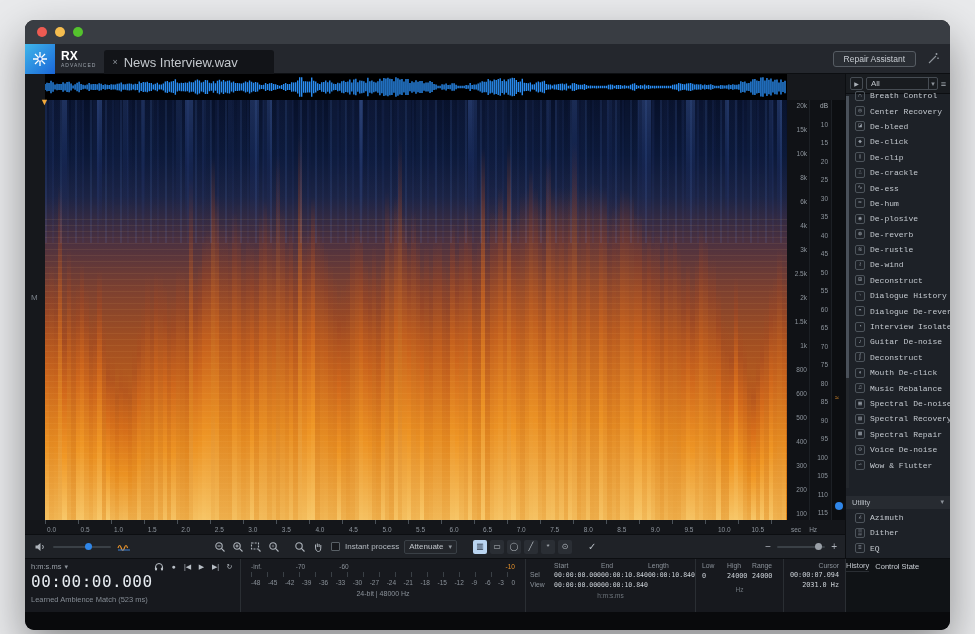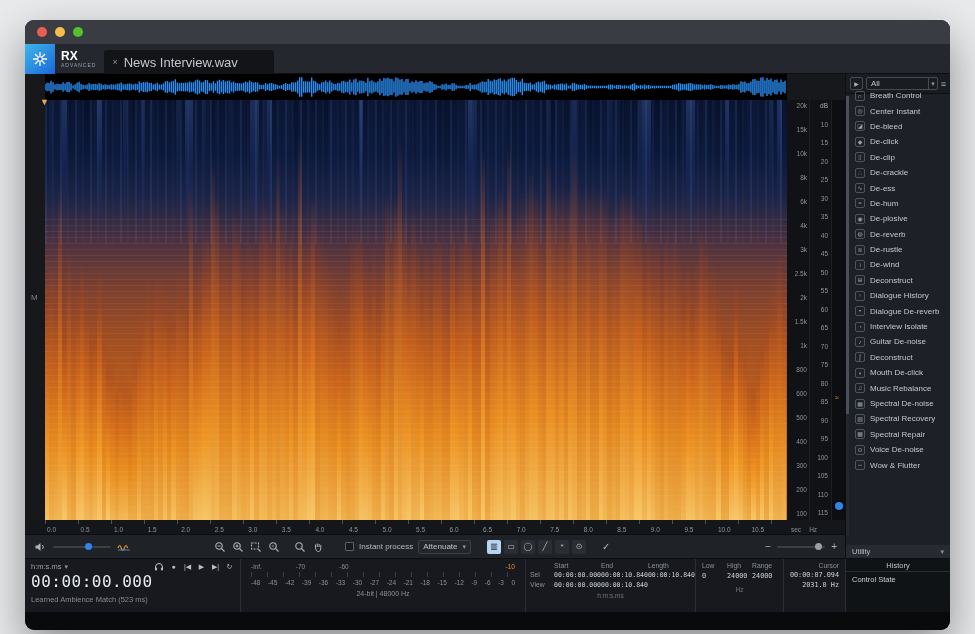--- a/index.html
+++ b/index.html
@@ -88,21 +88,21 @@
   
   .panel { width:105px; background:#1d2127; border-left:1px solid #0c0e11; display:flex; flex-direction:column; flex:none; }
   .panel-head { height:20px; background:#191c20; border-bottom:1px solid #0c0e11; display:flex; align-items:center; gap:3px; padding:0 4px; flex:none; }
   .ph-play { width:13px; height:13px; border:1px solid #464c53; border-radius:2px; color:#aab0b7; font-size:6px; display:flex; align-items:center; justify-content:center; }
   .ph-dd { flex:1; height:13px; border:1px solid #464c53; border-radius:2px; display:flex; align-items:center; color:#c0c5ca; font-size:8px; padding-left:4px; }
   .ph-dd .dd-chev { margin-left:auto; border-left:1px solid #464c53; padding:0 2px; height:100%; display:flex; align-items:center; }
   .ph-menu { color:#aab0b7; font-size:9px; }
   .module-list { flex:1; overflow:hidden; position:relative; padding-left:5px; margin-top:-6px; }
   .panel-scrollbar { position:absolute; left:0; top:8px; bottom:8px; width:3px; background:#23272c; }
   .panel-scrollbar .thumb { position:absolute; top:0; left:0; width:3px; height:72%; background:#495059; }
-  .mrow { height:15.4px; display:flex; align-items:center; gap:5px; padding-left:4px; }
+  .mrow { height:15.4px; display:flex; align-items:center; gap:5px; padding-left:4px;font-family:Liberation Mono, monospace; }
   .micon { width:10px; height:10px; border:1px solid #4d545b; border-radius:2px; color:#9aa2ab; font-size:6px; line-height:8px; text-align:center; flex:none; }
   .mlabel { color:#c3c8ce; font-size:8px; white-space:nowrap; }
   .utility-head { height:13px; background:#272b31; display:flex; align-items:center; justify-content:space-between; padding:0 6px; flex:none; }
   .utility-head .uh-label { color:#b7bdc4; font-size:7.5px; }
   .utility-list { flex:none; padding:1px 0 2px 5px; }
 
   
   .bottom { height:54px; background:#17191e; border-top:1px solid #0c0e11; display:flex; flex:none; }
   .bsec { border-left:1px solid #2a2e33; }
   .tblock { width:215px; padding:3px 6px 0 6px; flex:none; border-left:none; display:flex; flex-direction:column; }
@@ -132,21 +132,21 @@
   .freqblock { width:88px; padding:3px 6px 0 6px; flex:none; }
   .fq-grid { display:grid; grid-template-columns:1fr 1fr 1fr; row-gap:3px; }
   .fq-h { color:#8a9199; font-size:6.8px; text-align:left; }
   .fq-v { color:#ccd2d8; font-size:6.8px; font-family:"DejaVu Sans Mono",monospace; }
   .fq-foot { text-align:center; color:#70777e; font-size:6.5px; margin-top:6px; }
 
   .cursorblock { width:62px; padding:3px 6px 0 6px; flex:none; display:flex; flex-direction:column; align-items:flex-end; gap:2px; }
   .cu-h { color:#8a9199; font-size:6.8px; }
   .cu-v { color:#ccd2d8; font-size:6.8px; font-family:"DejaVu Sans Mono",monospace; }
 
-  .historyblock { width:105px; background:#101316; flex:none; display:flex; flex-direction:column; }
+  .historyblock { width:105px; background:#101316; flex:none; display:flex; }
   .hist-head { height:13px; border-bottom:1px solid #2a2e33; display:flex; align-items:center; justify-content:center; gap:4px; color:#c0c5cb; font-size:7.5px; }
   .hist-item { height:14px; display:flex; align-items:center; padding-left:6px; color:#c9ced4; font-size:7.5px; }
 
   .bezel { height:18px; background:#090a0c; border-radius:0 0 9px 9px; flex:none; }
 </style>
 </head>
 <body>
 
 <div class="stage">
   <div class="window">
@@ -168,20 +168,31 @@
             <circle cx="8" cy="8" r="2.2" fill="#1a66d8" stroke="#fff" stroke-width="1"></circle>
           </svg>
       </div>
       <div class="logo-txt">
         <span class="logo-rx">RX</span>
         <span class="logo-sub">Advanced</span>
       </div>
       <div class="tab">
         <span class="tab-close">×</span>
         <span class="tab-label">News Interview.wav</span>
+      </div>
+      <div class="hdr-right">
+        <div class="repair-btn">Repair Assistant</div>
+        <span class="tb-icon">
+          <svg width="13" height="13" viewBox="0 0 13 13">
+              <g stroke="#8f959c" stroke-width="1.1" fill="none">
+            <path d="M2 11L9 4"></path>
+                <path d="M9.5 1v2M8.5 2h2M11 5.5v1.6M10.2 6.3h1.6"></path>
+              </g>
+            </svg>
+        </span>
       </div>
     </div>
 
     <div class="middle">
       <div class="main-col">
 
         <div class="overview-row">
           <div class="gutter"></div>
           <div class="overview">
             <svg viewBox="0 0 740 24" preserveAspectRatio="none">
@@ -517,21 +528,21 @@
                   </g>
                 </svg>
             </span>
             <span class="tb-icon">
               <svg width="12" height="12" viewBox="0 0 12 12">
                   <path d="M3.5 6V3.5M5.3 6V2.5M7.1 6V3M8.8 6V4M3.5 6c0 3 1.2 4.5 3 4.5s2.3-1.6 2.3-4.5" stroke="#aeb4bb" fill="none" stroke-width="1"></path>
                 </svg>
             </span>
           </div>
 
-          <div style="display:flex;align-items:center;gap:5px;margin-left:14px">
+          <div style="display:flex;align-items:center;gap:5px;">
             <span class="checkbox"></span>
             <span class="cb-label">Instant process</span>
             <div class="dropdown">
               <span>Attenuate</span>
               <span class="dd-chev">▾</span>
             </div>
           </div>
 
           <div class="tools">
             <span class="tool-btn active">▥</span>
@@ -566,21 +577,21 @@
           <div class="panel-scrollbar">
               <span class="thumb"></span>
             </div>
 
         <div class="mrow">
               <span class="micon">∩</span>
               <span class="mlabel">Breath Control</span>
             </div>
             <div class="mrow">
               <span class="micon">◎</span>
-              <span class="mlabel">Center Instant</span>
+              <span class="mlabel">Center Recovery</span>
             </div>
             <div class="mrow">
               <span class="micon">◪</span>
               <span class="mlabel">De-bleed</span>
             </div>
             <div class="mrow">
               <span class="micon">◆</span>
               <span class="mlabel">De-click</span>
             </div>
             <div class="mrow">
@@ -665,20 +676,35 @@
             </div>
             <div class="mrow">
               <span class="micon">∽</span>
               <span class="mlabel">Wow &amp; Flutter</span>
             </div>
           </div>
         <div class="utility-head">
           <span class="uh-label">Utility</span>
           <span class="dd-chev">▾</span>
         </div>
+        <div class="utility-list">
+
+        <div class="mrow">
+              <span class="micon">∠</span>
+              <span class="mlabel">Azimuth</span>
+            </div>
+            <div class="mrow">
+              <span class="micon">▒</span>
+              <span class="mlabel">Dither</span>
+            </div>
+            <div class="mrow">
+              <span class="micon">≡</span>
+              <span class="mlabel">EQ</span>
+            </div>
+          </div>
       </div>
     </div>
 
     <div class="bottom">
 
       <div class="tblock bsec">
         <div class="t-row1">
           <span class="t-fmt">h:m:s.ms</span>
           <span class="dd-chev">▾</span>
           <div class="transport">

